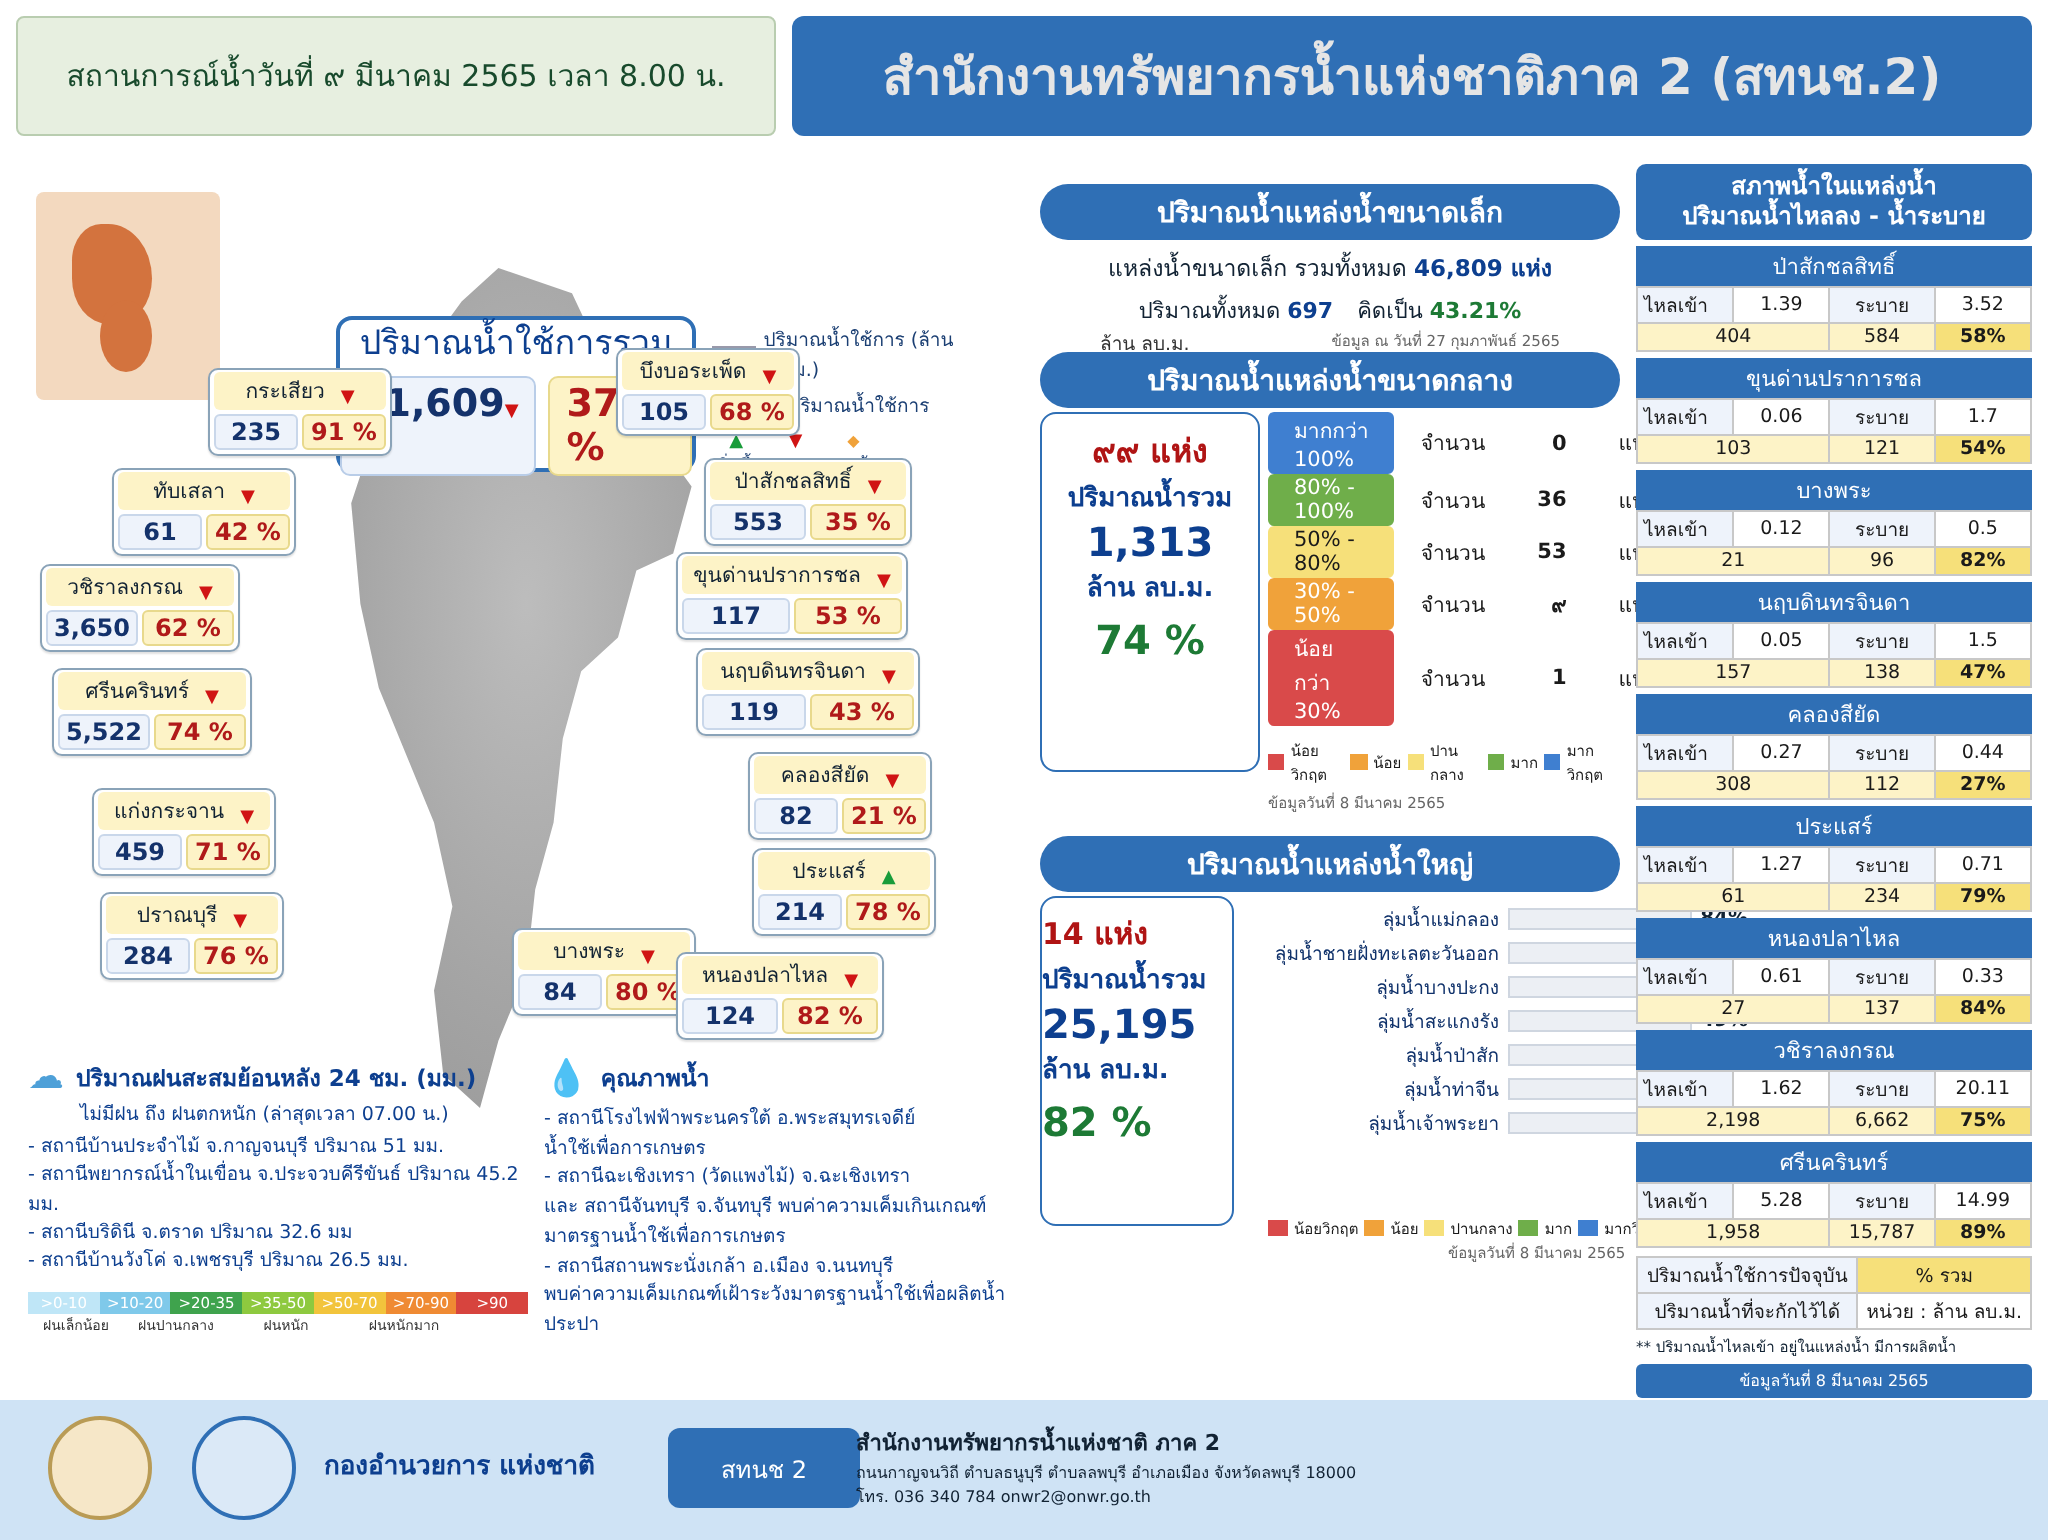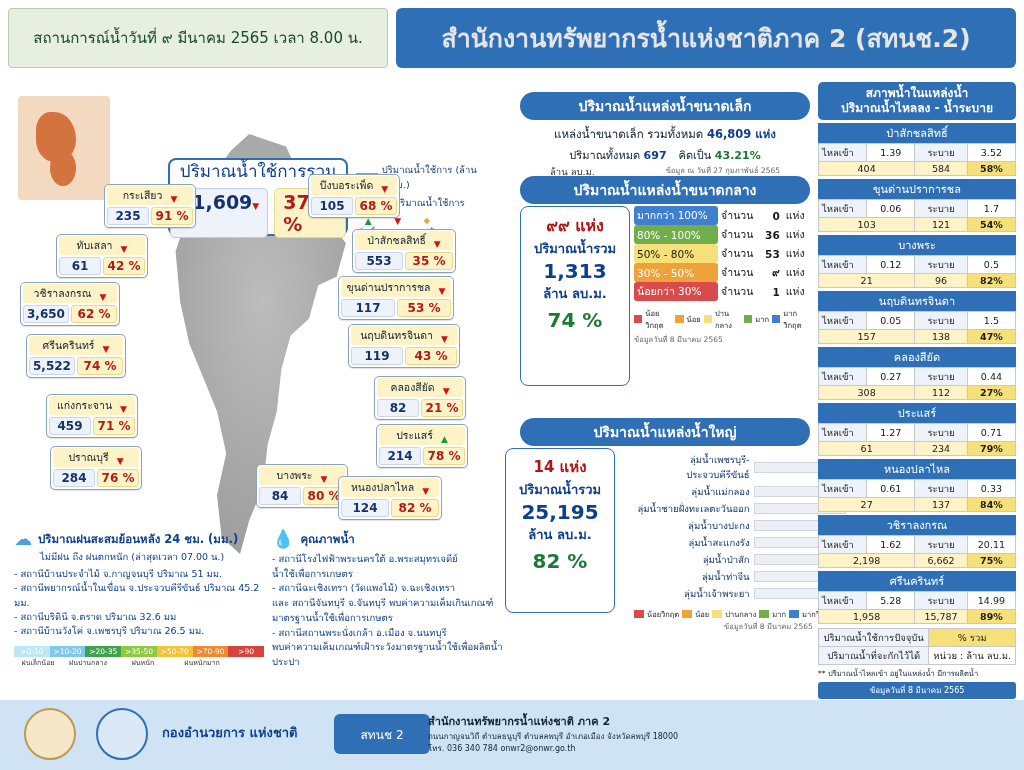--- a/index.html
+++ b/index.html
@@ -73,21 +73,21 @@
   #vol-b { background:#fdf3c7; border:1px solid #e8d98c; color:#b01a1a; }
   .legend-row { display:flex; align-items:center; gap:4px; font-size:9.5px; color:#1b3f73; margin-bottom:3px;}
   .sw { width:22px; height:9px; border:1px solid #99a; }
   
   .pill {
     background:#2f6fb5; color:#fff; border-radius:14px; text-align:center;
     font-weight:bold; font-size:14px; padding:3px 6px;
   }
   .box-outline { border:1.5px solid #2f6fb5; border-radius:8px; background:#fff; }
   .mini-tbl { width:100%; border-collapse:collapse; font-size:10.5px; }
-  .mini-tbl td { padding:1px 3px;margin-top:37px; }
+  .mini-tbl td { padding:1px 13px;margin-top:37px; }
   
   #right-panel { left:818px; top:82px; width:198px; }
   #right-head { background:#2f6fb5; color:#fff; border-radius:5px; text-align:center;
     padding:4px 2px; font-size:12px; font-weight:bold; line-height:1.25; }
   .rv-name { background:#2f6fb5; color:#fff; text-align:center; font-size:11px; padding:1px 0; }
   .rv-tbl { width:100%; border-collapse:collapse; font-size:9.5px; }
   .rv-tbl td { border:1px solid #c8c8c8; padding:1px 2px; text-align:center; }
   .rv-tbl td.lbl { background:#eef3fb; text-align:left; padding-left:3px; width:22%; }
   .rv-tbl td.num { background:#fff; width:22%; }
   .rv-tbl td.lbl2 { background:#eef3fb; width:24%; }
@@ -371,33 +371,28 @@
       <span>มาก</span>
     <span style="width:10px;height:8px;background:#3f7fd0;display:inline-block"></span>
       <span>มากวิกฤต</span>
   </div>
   <div style="font-size:7.5px;color:#666;margin-top:2px;">ข้อมูลวันที่ 8 มีนาคม 2565</div>
 </div>
 
 <div class="abs" style="left:520px;top:418px;width:290px;">
   <div class="pill">ปริมาณน้ำแหล่งน้ำใหญ่</div>
 </div>
-<div class="abs box-outline" style="left:505px;top:448px;width:110px;height:165px;text-align:center;padding-top:6px;">
+<div class="abs box-outline" style="left:520px;top:448px;width:97px;height:165px;text-align:left;padding-top:6px;">
   <div style="color:#b01414;font-weight:bold;font-size:15px;">14 แห่ง</div>
   <div style="color:#0d3f8f;font-weight:bold;font-size:13px;">ปริมาณน้ำรวม</div>
   <div style="color:#0d3f8f;font-weight:bold;font-size:20px;">25,195</div>
   <div style="color:#0d3f8f;font-weight:bold;font-size:13px;">ล้าน ลบ.ม.</div>
   <div style="color:#1d7a35;font-weight:bold;font-size:20px;margin-top:4px;">82 %</div>
 </div>
 <div class="abs" id="bars" style="left:634px;top:452px;width:240px;">
-    <div class="barrow">
-      <span class="barlabel">ลุ่มน้ำเพชรบุรี-ประจวบคีรีขันธ์</span>
-      <span class="bartrack"><span class="barfill" style="width:75%;background:#8fc46b"></span></span>
-      <span class="barpct">75%</span>
-    </div>
     <div class="barrow">
       <span class="barlabel">ลุ่มน้ำแม่กลอง</span>
       <span class="bartrack"><span class="barfill" style="width:84%;background:#8fc46b"></span></span>
       <span class="barpct">84%</span>
     </div>
     <div class="barrow">
       <span class="barlabel">ลุ่มน้ำชายฝั่งทะเลตะวันออก</span>
       <span class="bartrack"><span class="barfill" style="width:81%;background:#8fc46b"></span></span>
       <span class="barpct">81%</span>
     </div>

